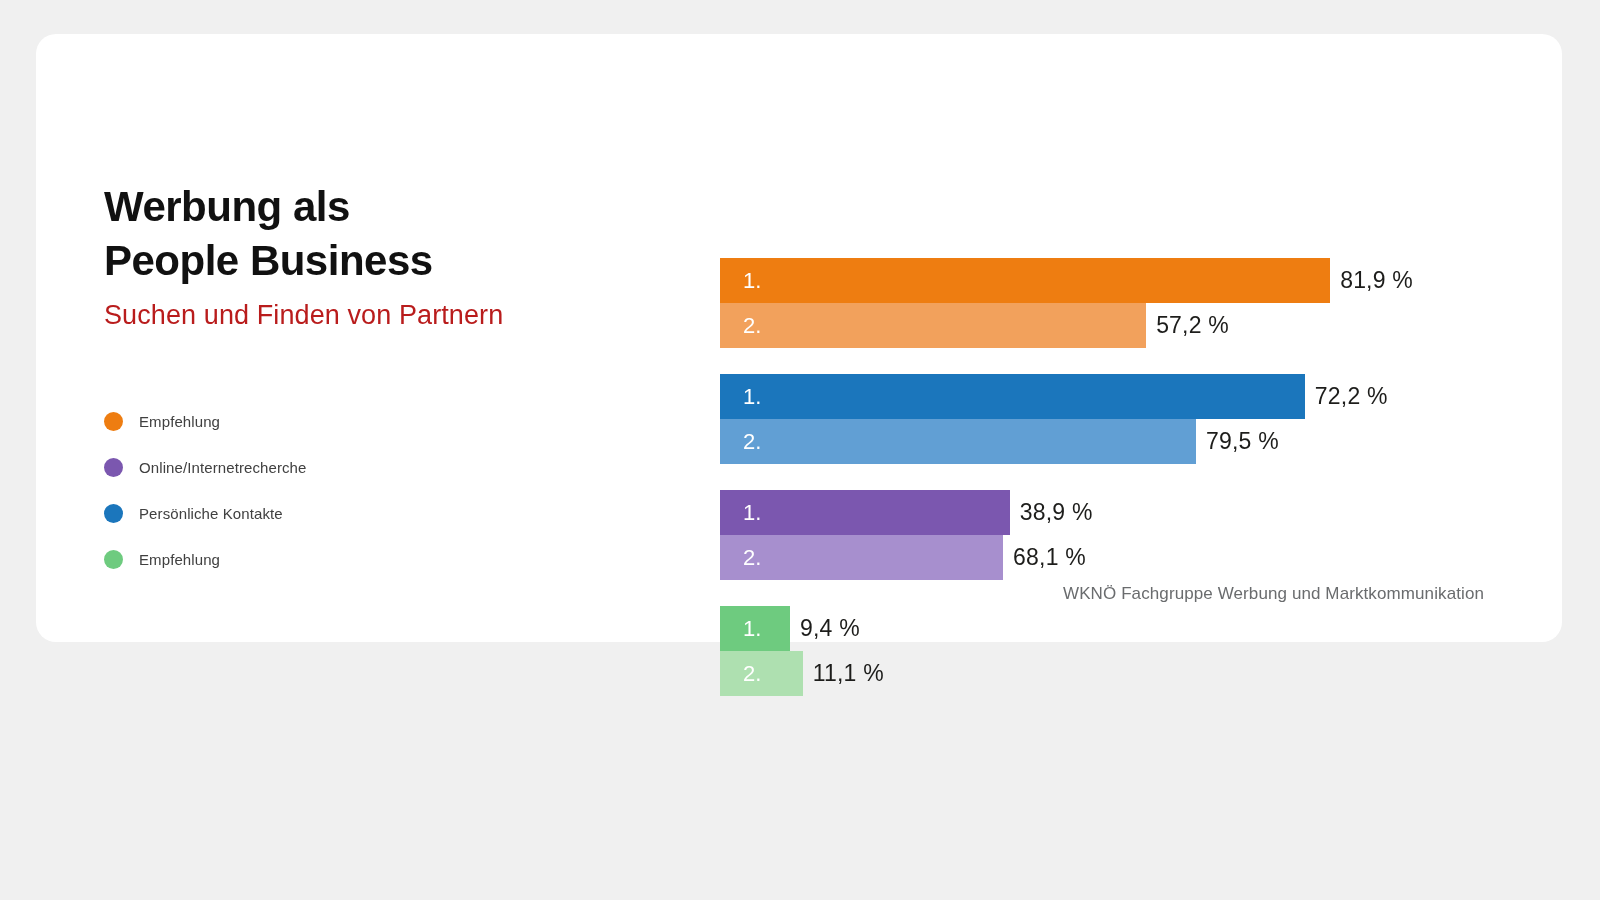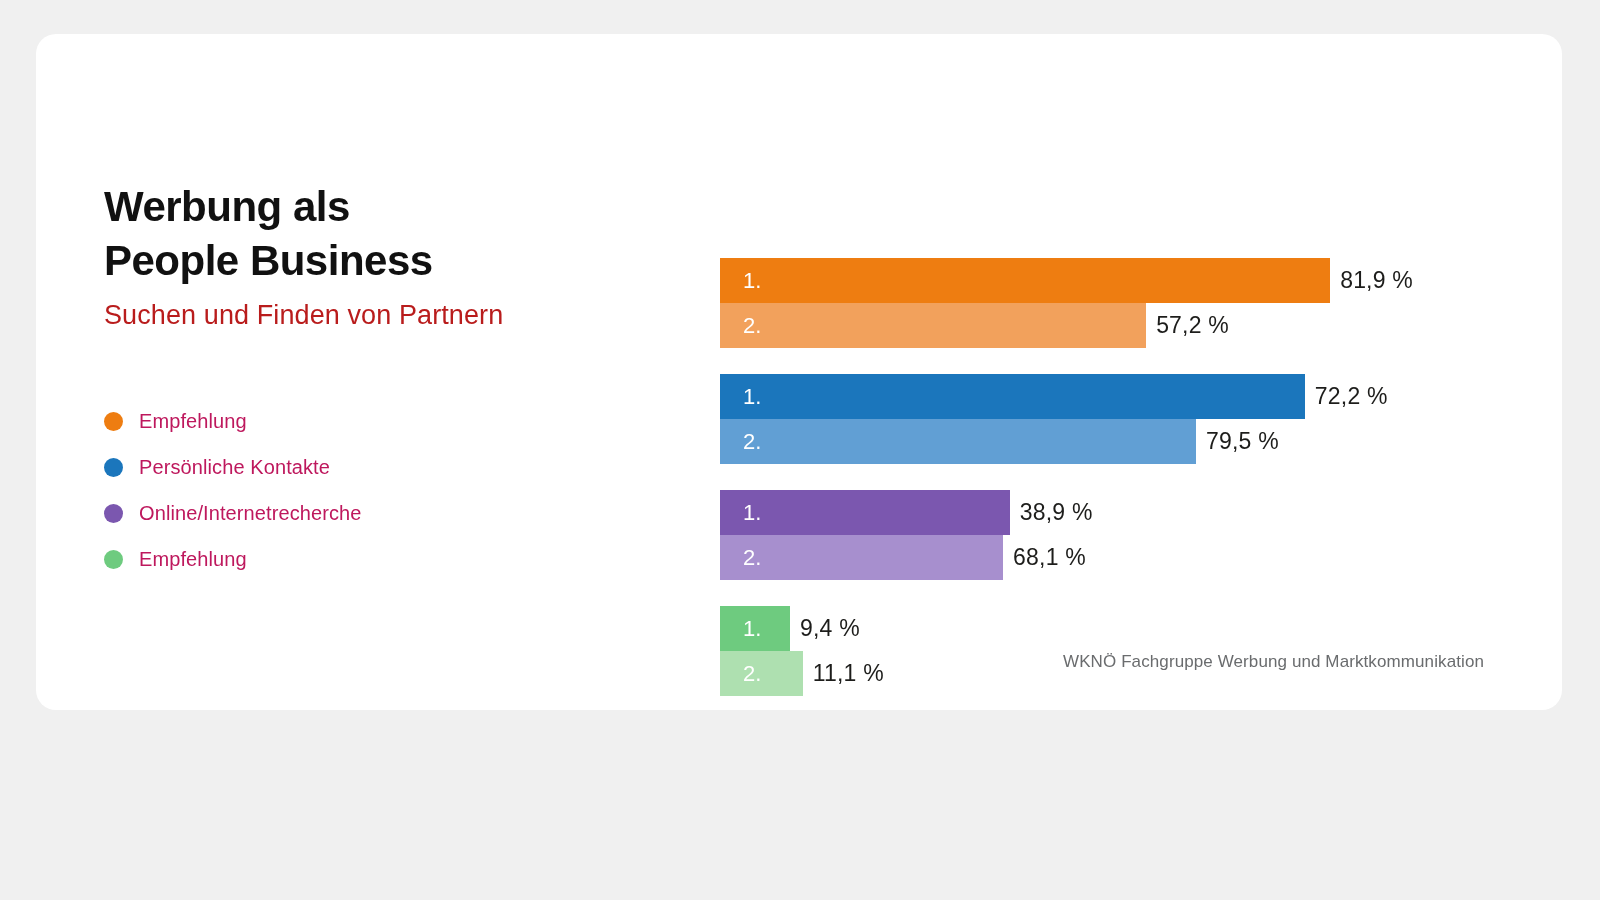--- a/index.html
+++ b/index.html
@@ -11,21 +11,21 @@
     height: 900px;
     background: #f0f0f0;
     font-family: "Liberation Sans", sans-serif;
     overflow: hidden;
   }
   .card {
     position: absolute;
     left: 36px;
     top: 34px;
     width: 1526px;
-    height: 676px;
+    height: 608px;
     background: #ffffff;
     border-radius: 20px;
     box-sizing: border-box;
   }
   
   .left-col {
     position: absolute;
     left: 68px;
     top: 146px;
     width: 560px;
@@ -65,22 +65,22 @@
     height: 46px;
   }
   .legend-dot {
     width: 19px;
     height: 19px;
     border-radius: 50%;
     flex: 0 0 auto;
     margin-right: 16px;
   }
   .legend-label {
-    font-size: 20px;
-    color: #be185d;
+    font-size: 15px;
+    color: #404040;
     letter-spacing: 0.1px;
   }
   
   .chart {
     position: absolute;
     left: 684px;
     top: 224px;
   }
   .group {
     margin-bottom: 26px;
@@ -134,28 +134,28 @@
 
     <div class="footnotes">
     </div>
 
     <div class="legend">
       <div class="legend-item">
         <span class="legend-dot" style="background: rgb(238, 125, 17);"></span>
         <span class="legend-label">Empfehlung</span>
       </div>
       <div class="legend-item">
+        <span class="legend-dot" style="background: rgb(123, 87, 175);"></span>
+        <span class="legend-label">Online/Internetrecherche</span>
+      </div>
+      <div class="legend-item">
         <span class="legend-dot" style="background: rgb(27, 118, 188);"></span>
         <span class="legend-label">Persönliche Kontakte</span>
       </div>
       <div class="legend-item">
-        <span class="legend-dot" style="background: rgb(123, 87, 175);"></span>
-        <span class="legend-label">Online/Internetrecherche</span>
-      </div>
-      <div class="legend-item">
         <span class="legend-dot" style="background: rgb(110, 203, 127);"></span>
         <span class="legend-label">Empfehlung</span>
       </div>
     </div>
   </div>
 
   <div class="chart">
       <div class="group">
         <div class="bar-row">
           <div class="bar" style="background: rgb(238, 125, 17); width: 610.155px;">

